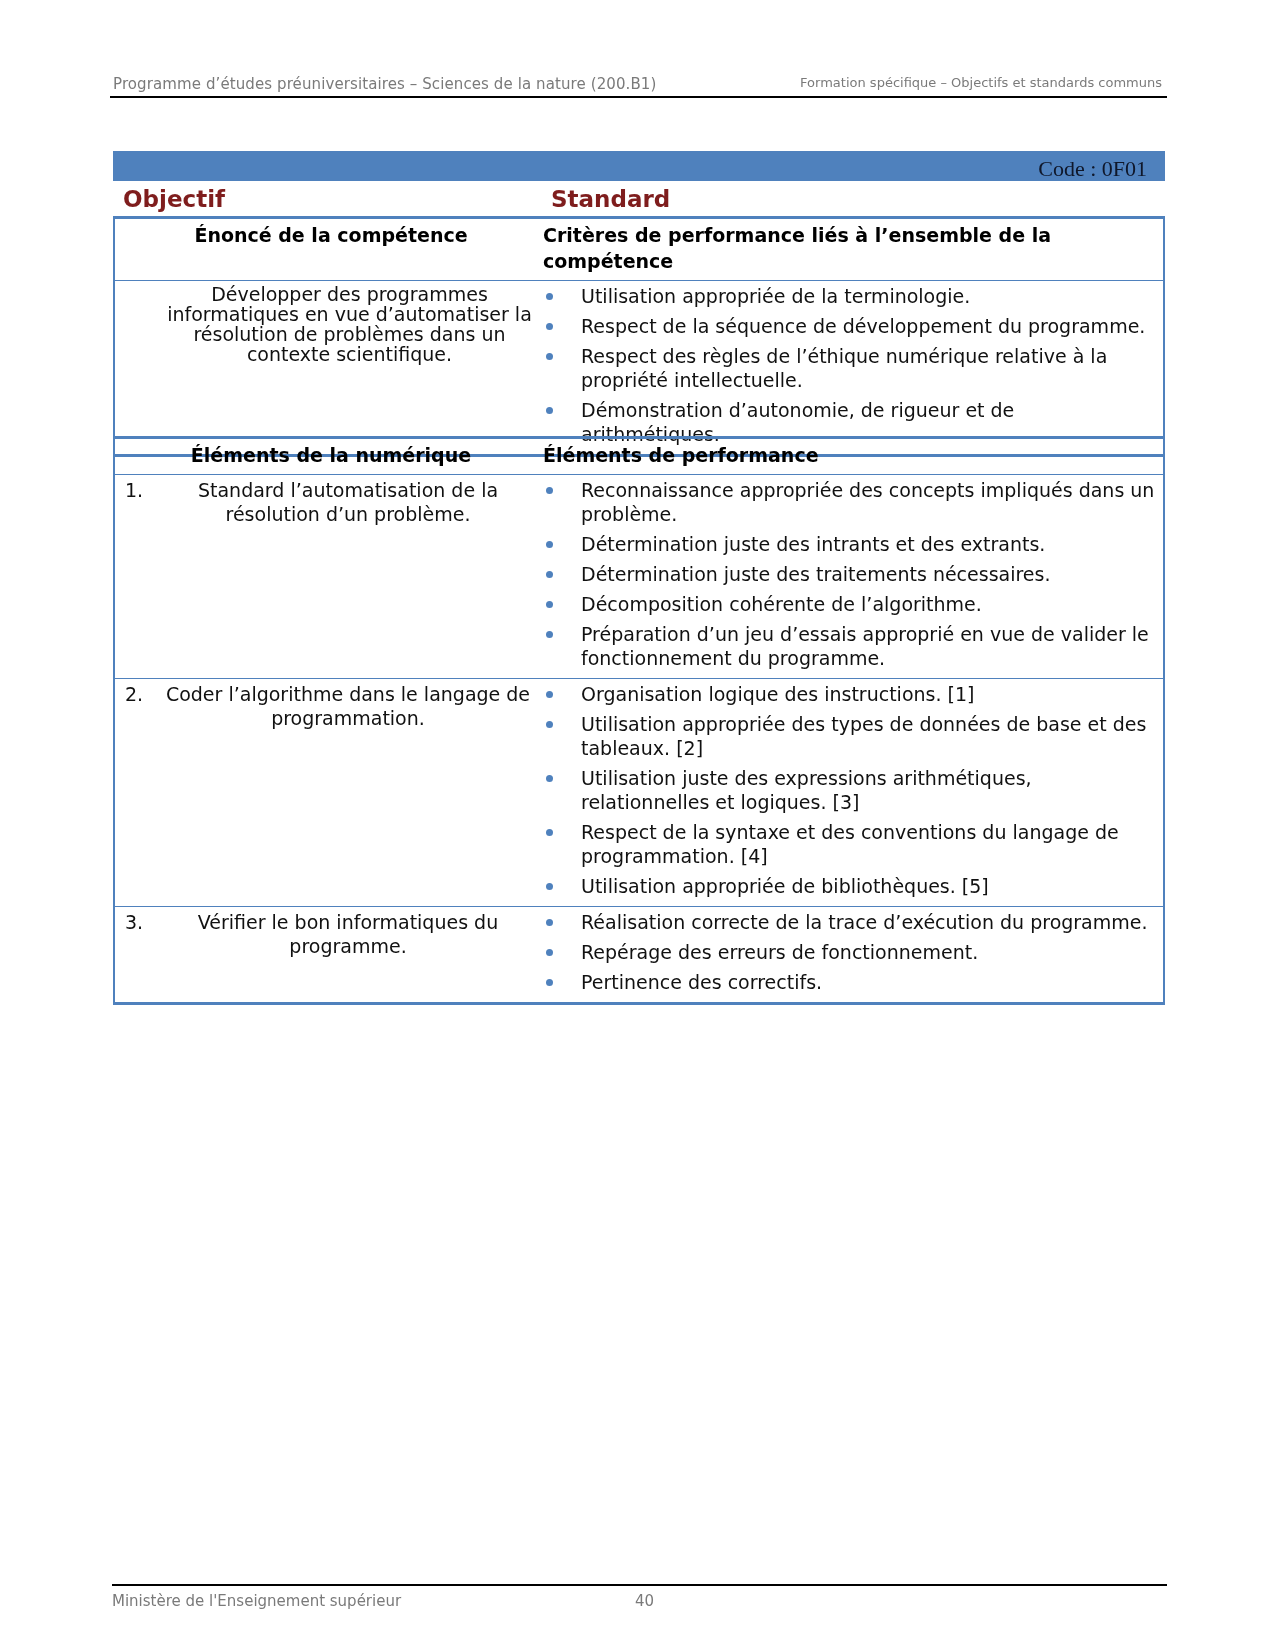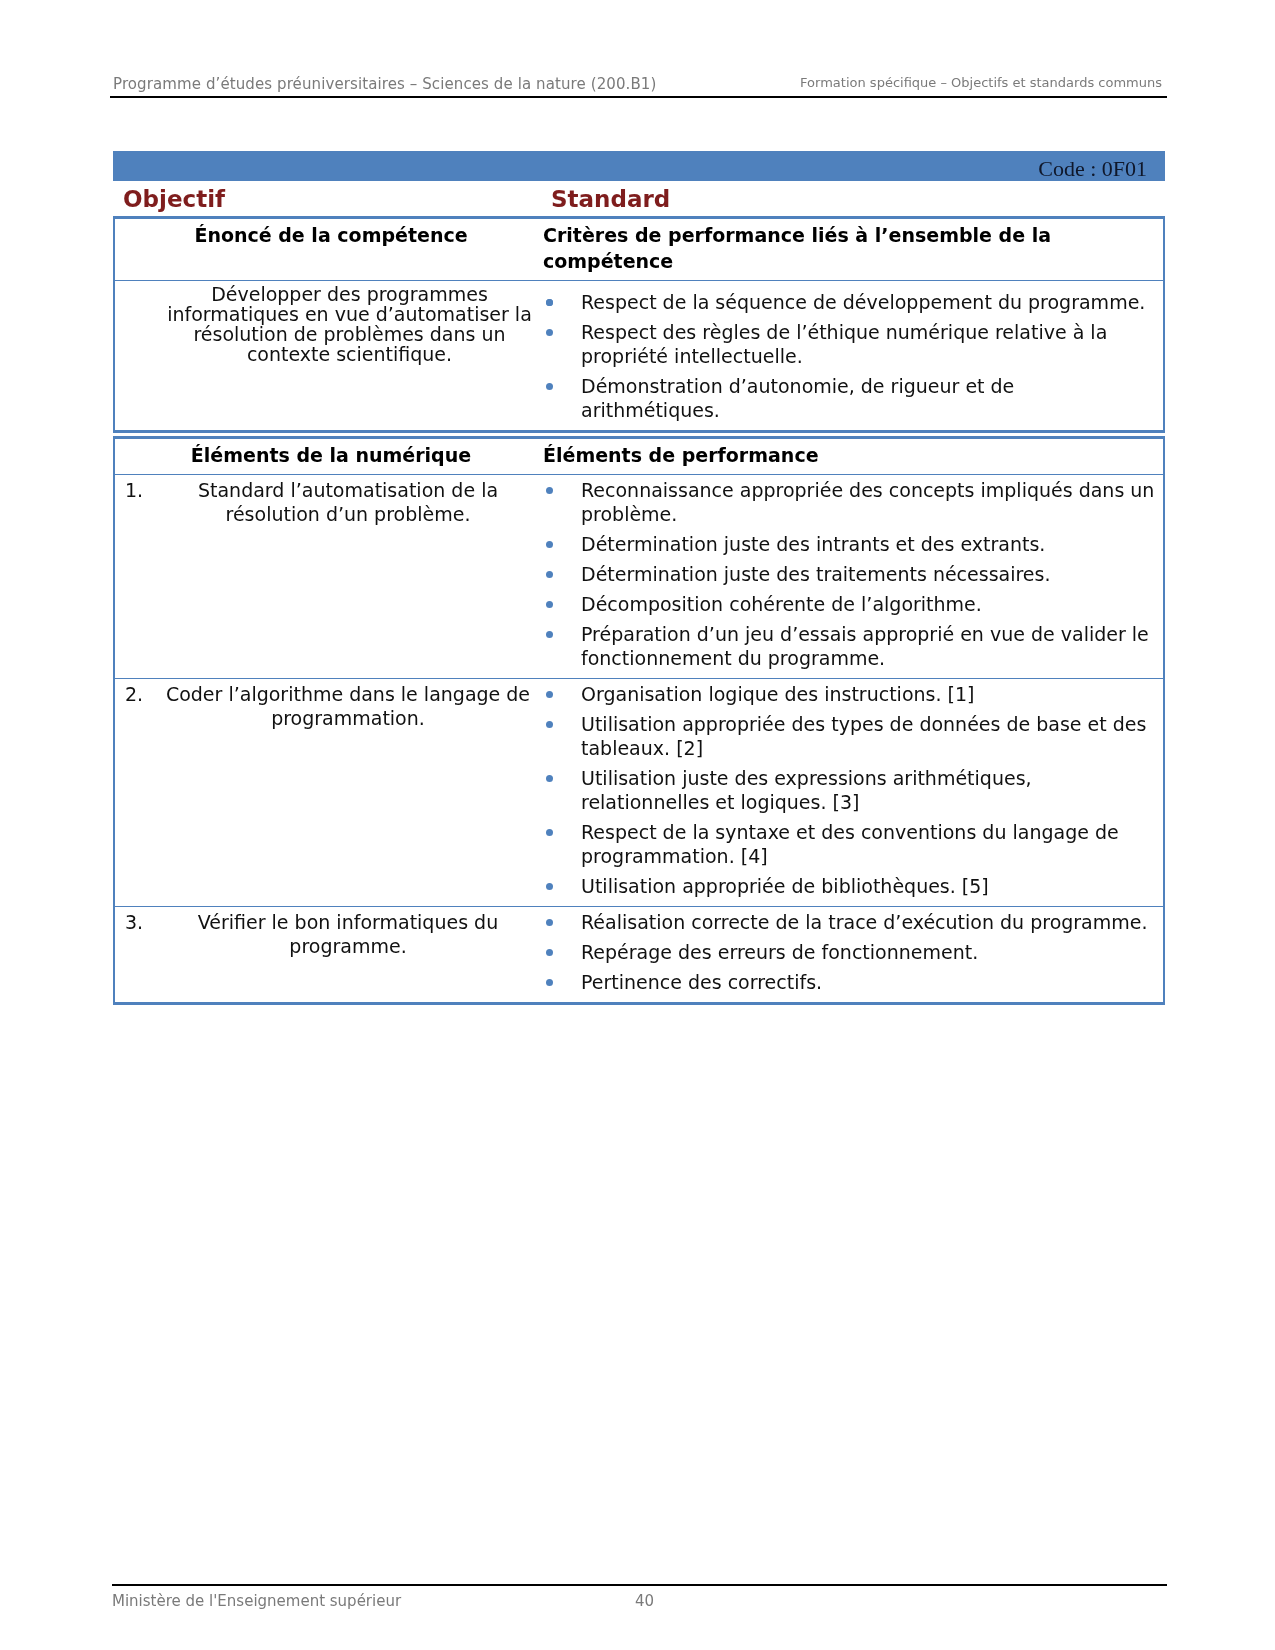--- a/index.html
+++ b/index.html
@@ -51,21 +51,21 @@
 
 <div class="tbl tbl1">
   <div class="row">
     <div class="c1 th">Énoncé de la compétence</div>
     <div class="c2 th">Critères de performance liés à l’ensemble de la compétence</div>
   </div>
   <div class="row">
     <div class="c1 body-text">Développer des programmes informatiques en vue d’automatiser la résolution de problèmes dans un contexte scientifique.</div>
     <div class="c2">
       <ul class="crit" id="t1-crit">
-          <li><span class="dot"></span></li>
+          <li><span class="dot"></span><span>Utilisation appropriée de la terminologie.</span></li>
           <li><span class="dot"></span><span>Respect de la séquence de développement du programme.</span></li>
           <li><span class="dot"></span><span>Respect des règles de l’éthique numérique relative à la propriété intellectuelle.</span></li>
           <li><span class="dot"></span><span>Démonstration d’autonomie, de rigueur et de arithmétiques.</span></li>
         </ul>
     </div>
   </div>
 </div>
 
 <div class="tbl tbl2">
   <div class="row">

